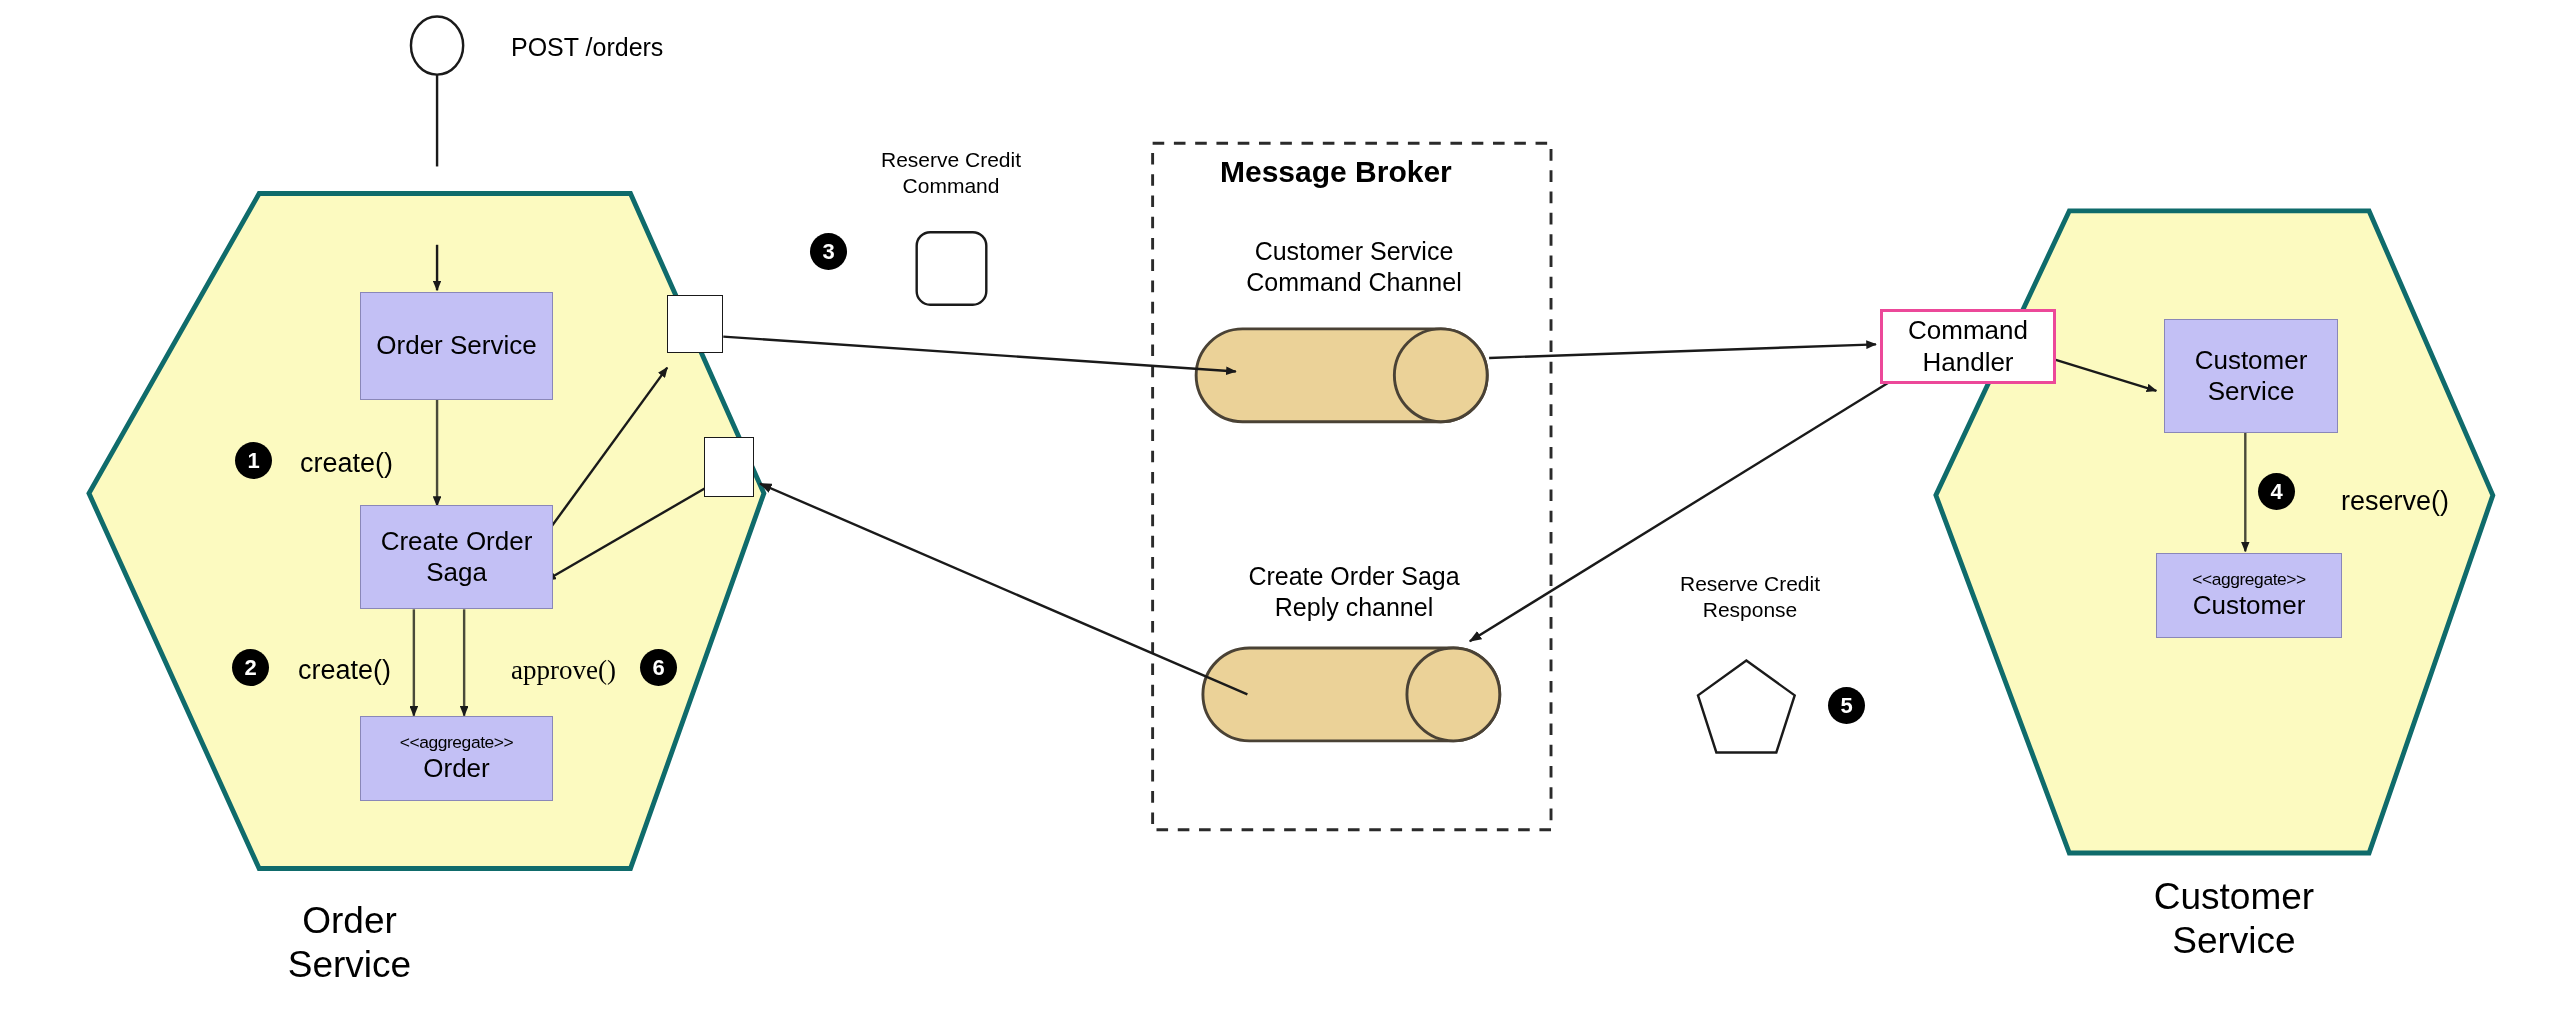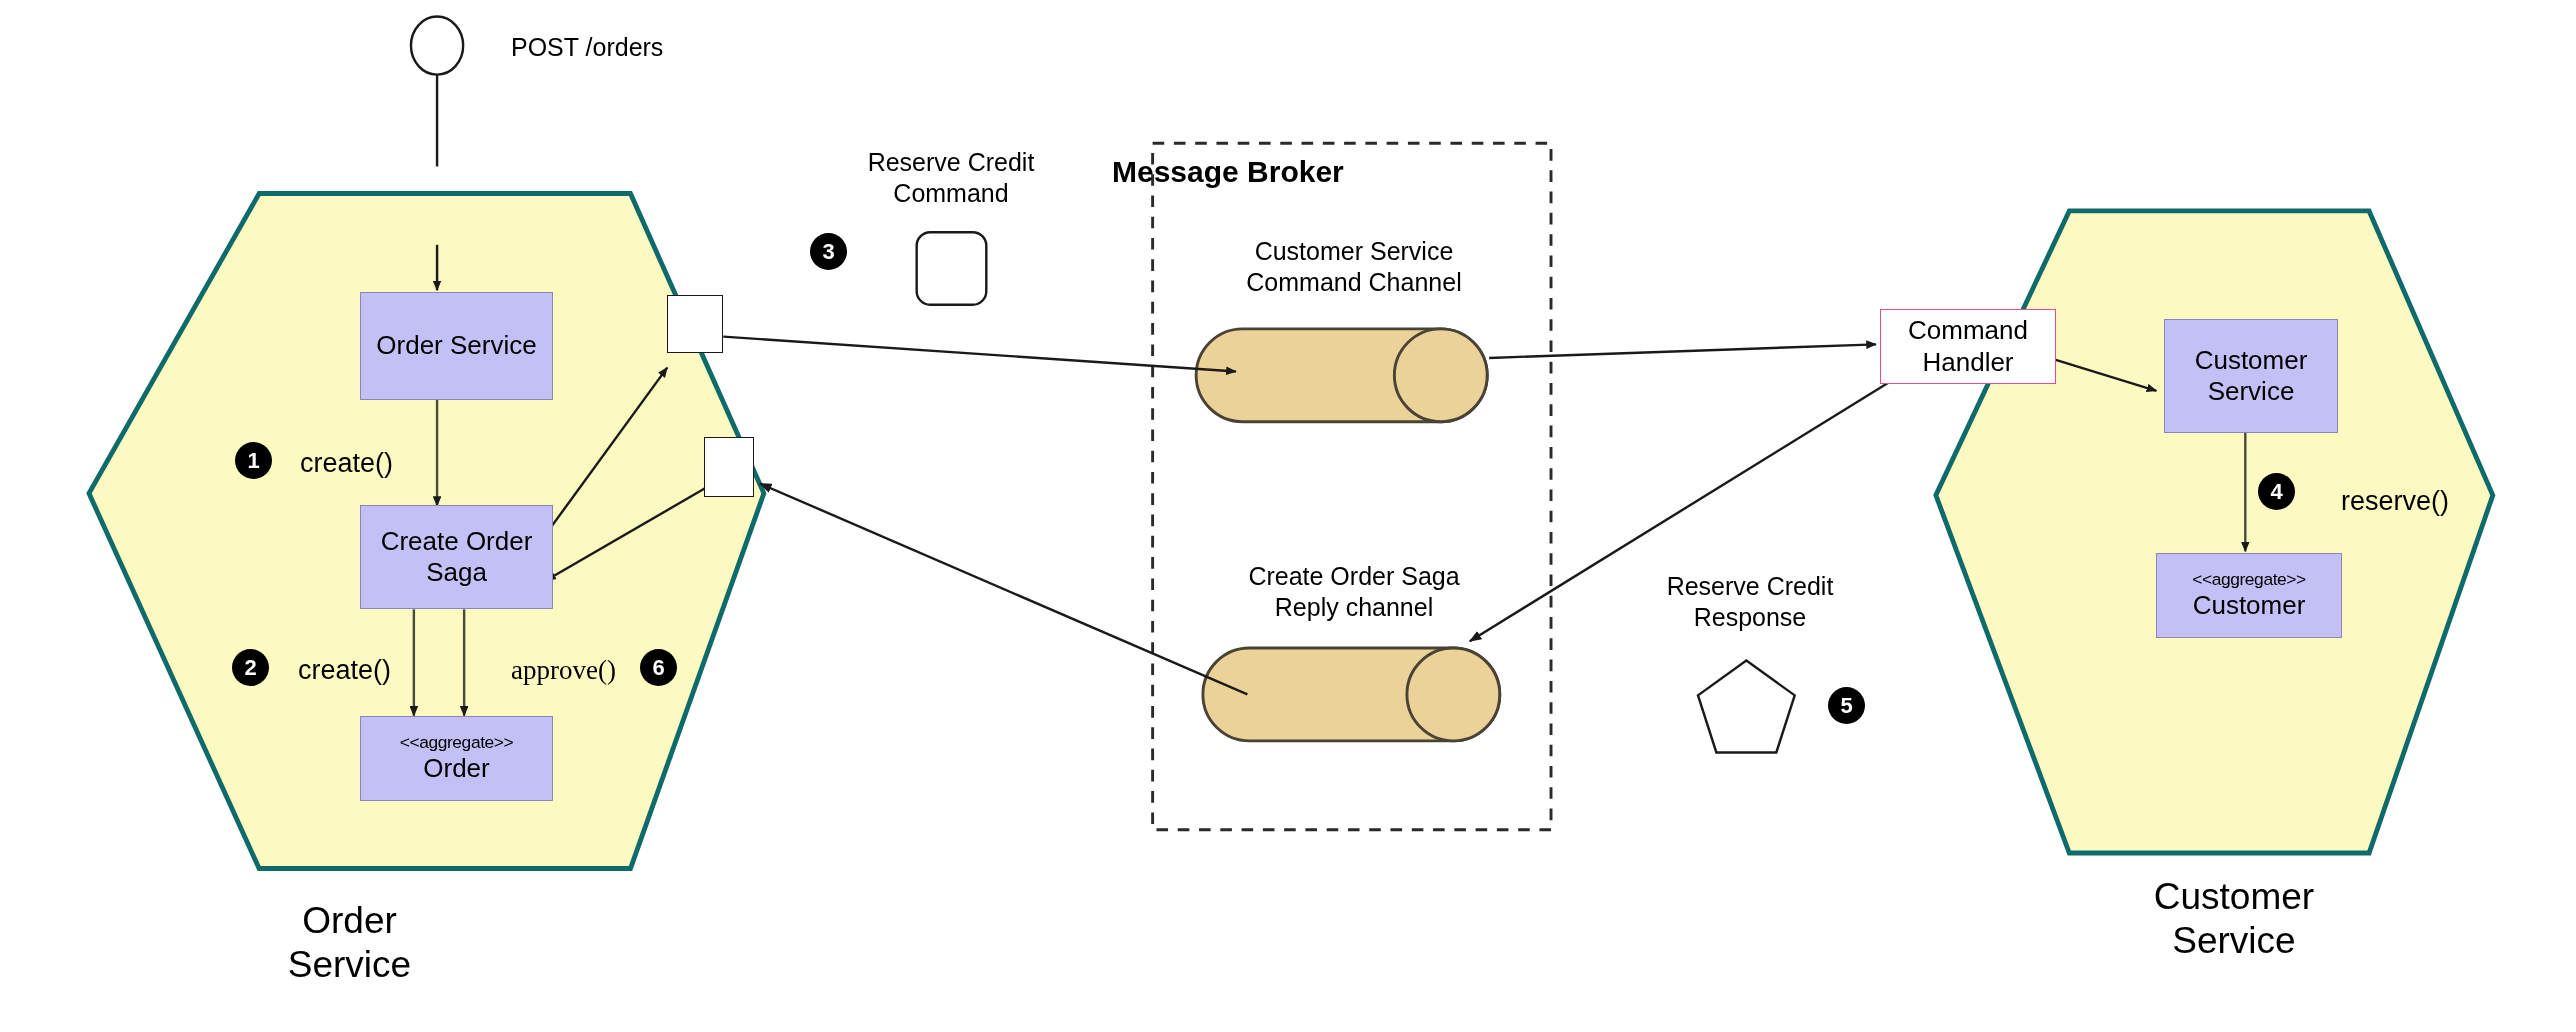--- a/index.html
+++ b/index.html
@@ -39,21 +39,21 @@
     box-sizing: border-box;
   }
   .stereotype {
     font-size: 17.4px;
     letter-spacing: -0.4px;
     display: block;
   }
   .plain-box {
     position: absolute;
     background: #ffffff;
-    border: 1px solid #ec4899;
+    border: 3px solid #ec4899;
     display: flex;
     flex-direction: column;
     align-items: center;
     justify-content: center;
     text-align: center;
     font-size: 26px;
     line-height: 1.2;
     box-sizing: border-box;
   }
   .port {
@@ -79,21 +79,21 @@
   .caption {
     position: absolute;
     text-align: center;
     font-size: 37px;
     line-height: 1.2;
     white-space: pre-line;
   }
   .msg-label {
     position: absolute;
     text-align: center;
-    font-size: 25px;
+    font-size: 21px;
     line-height: 1.25;
     white-space: pre-line;
   }
   .broker-title {
     position: absolute;
     font-size: 30px;
     font-weight: bold;
   }
   .chan-label {
     position: absolute;
@@ -212,21 +212,21 @@
 
   <div class="caption" style="left:224px; top:899px; width:251px;">Order
 Service</div>
 
   <div class="msg-label" style="left:810px; top:147px; width:282px;">Reserve Credit
 Command</div>
   <div class="badge" style="left:810px; top:233px;">
     <span>3</span>
   </div>
 
-  <div class="broker-title" style="left:1112px; top:155px;">Message Broker</div>
+  <div class="broker-title" style="left:1220px; top:155px;">Message Broker</div>
 
   <div class="chan-label" style="left:1182px; top:236px; width:344px;">Customer Service
 Command Channel</div>
 
   <div class="chan-label" style="left:1182px; top:561px; width:344px;">Create Order Saga
 Reply channel</div>
 
   <div class="msg-label" style="left:1609px; top:571px; width:282px;">Reserve Credit
 Response</div>
   <div class="badge" style="left:1828px; top:687px;">

